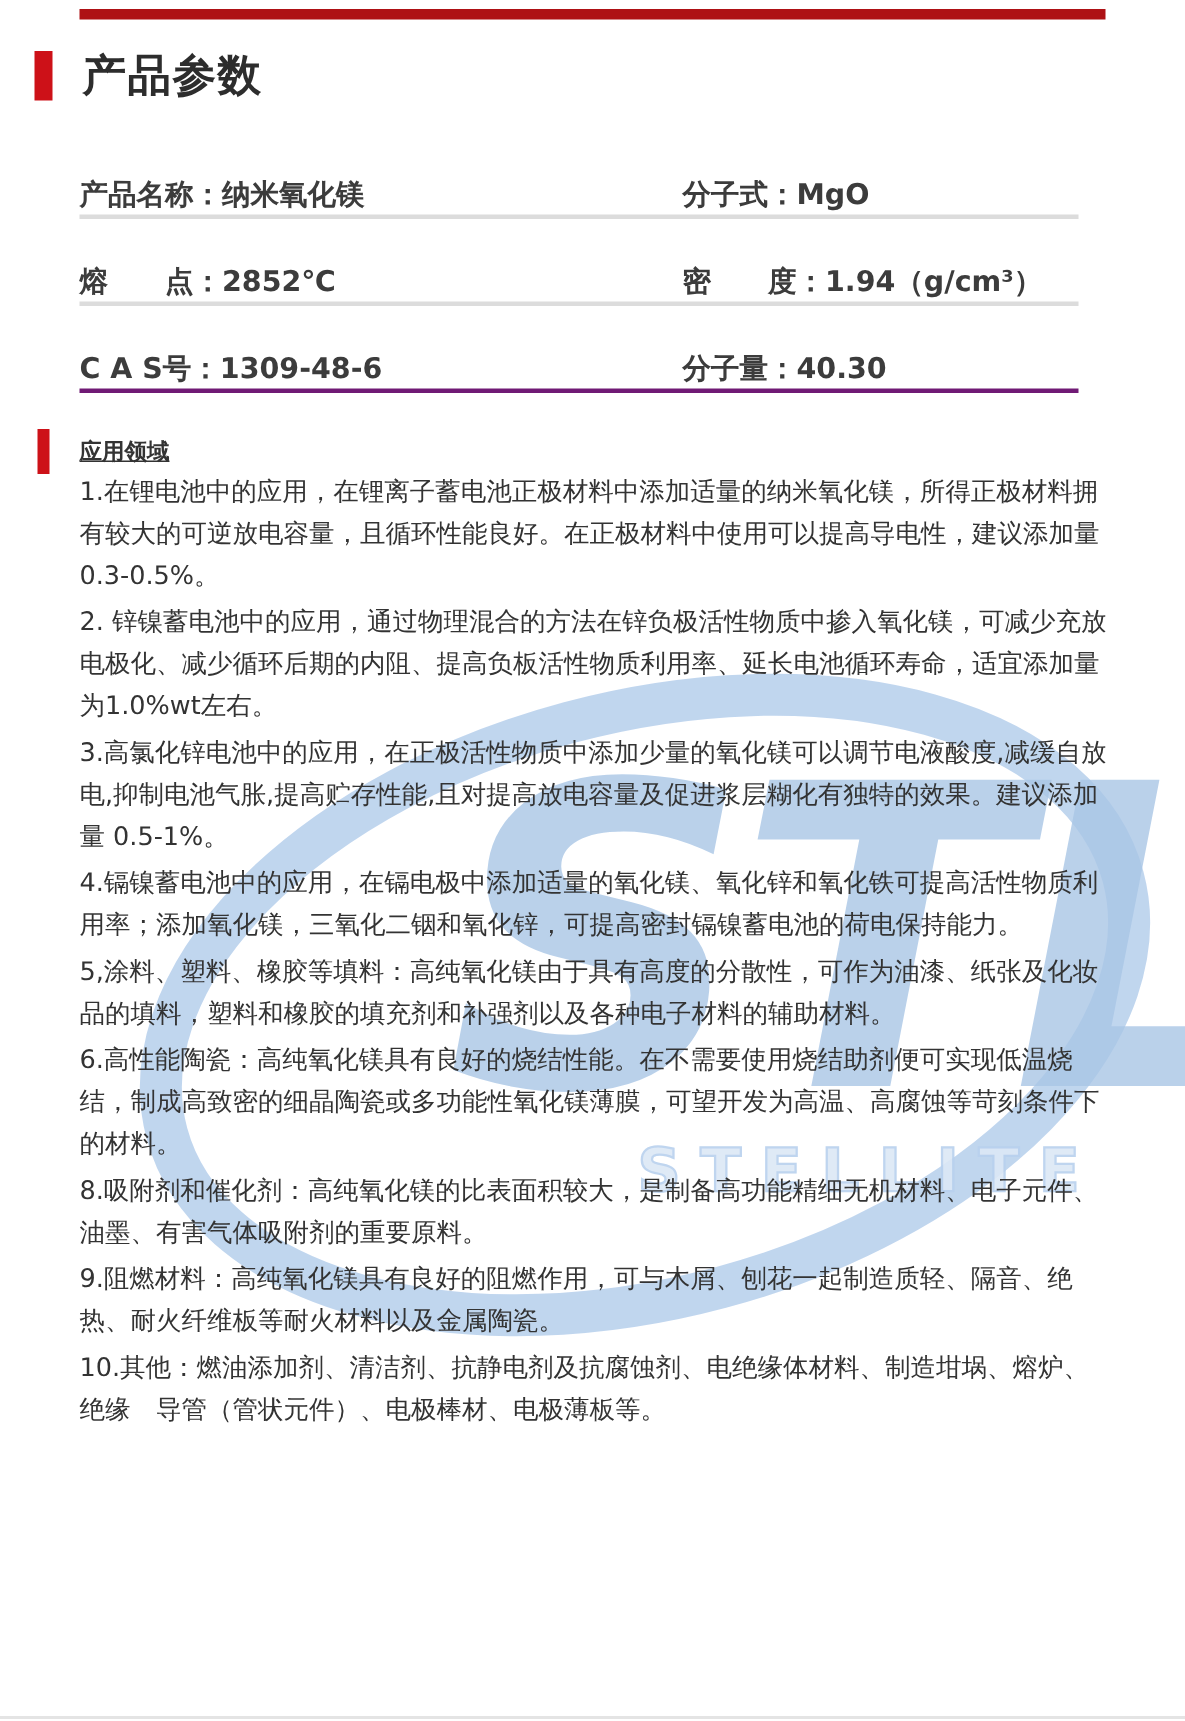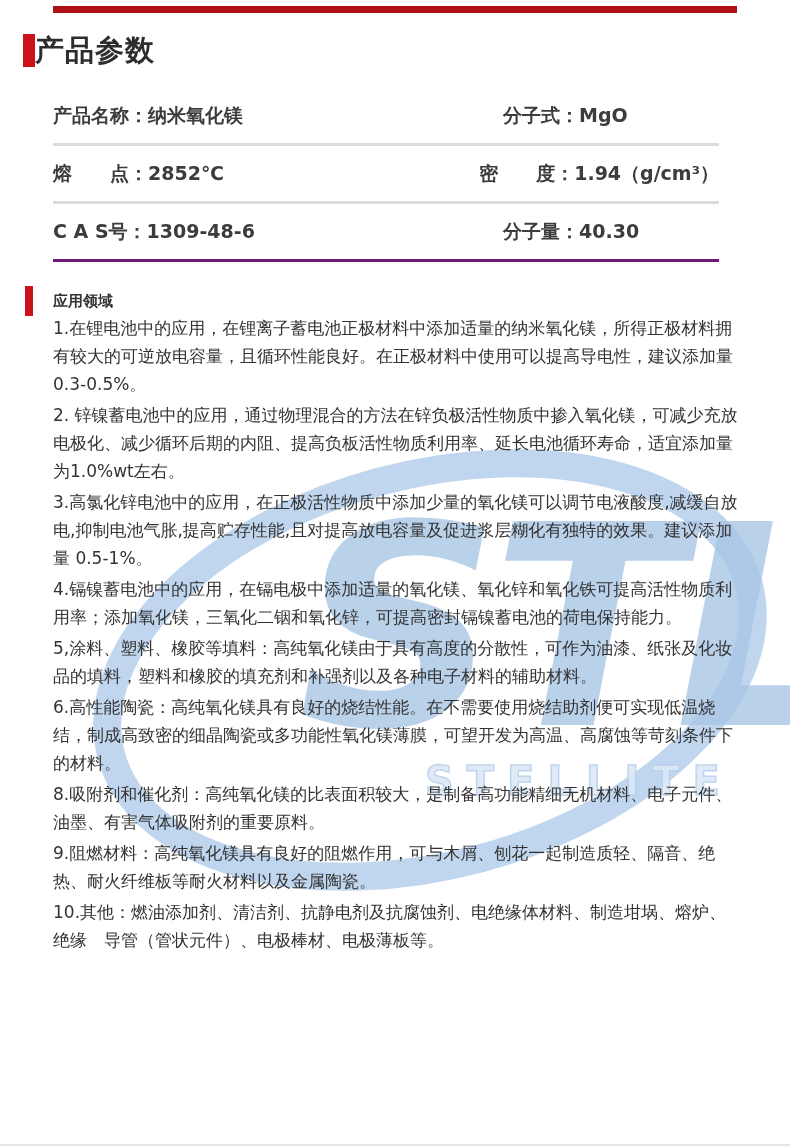--- a/index.html
+++ b/index.html
@@ -9,31 +9,31 @@
     font-family:"DejaVu Sans","Liberation Sans",sans-serif;
     color:#333;
     position:relative;
     overflow:hidden;
   }
   
   .top-bar{position:absolute;left:53px;top:6px;width:684px;height:7px;background:#ae1115;}
   
   .page-title-wrap{position:absolute;left:23px;top:34px;display:flex;align-items:center;}
   .accent-block{width:12px;height:33px;background:#cd1118;}
-  .page-title{font-size:29px;font-weight:700;color:#2d2d2d;line-height:33px;letter-spacing:1px;}
+  .page-title{margin-left:20px;font-size:29px;font-weight:700;color:#2d2d2d;line-height:33px;letter-spacing:1px;}
   
   .params{position:absolute;left:53px;top:88px;width:666px;z-index:2;}
-  .params-row{display:flex;align-items:center;height:55px;border-bottom:3px solid #dcdcdc;gap:48px;}
+  .params-row{display:flex;align-items:flex-end;height:55px;border-bottom:3px solid #dcdcdc;}
   .params-row:last-child{border-bottom:3px solid #701a75;}
   .cell{display:flex;align-items:baseline;}
   .cell-left{width:402px;}
   .cell-right{flex:1;}
   .p-label,.p-value{font-size:19px;font-weight:600;color:#3c3c3c;white-space:pre;}
   
-  .app-head-wrap{position:absolute;left:25px;top:286px;display:flex;align-items:center;z-index:2;}
+  .app-head-wrap{position:absolute;left:25px;top:286px;display:flex;align-items:center;z-index:2;text-decoration:underline;}
   .accent-small{width:8px;height:30px;background:#cd1118;}
   .section-label{margin-left:20px;font-size:15px;color:#333;font-weight:600;}
   .content{position:absolute;left:53px;top:314px;width:686px;z-index:2;}
   .content p{margin:0 0 3px 0;font-size:17px;line-height:28px;color:#333;}
   
   .bottom-line{position:absolute;left:0;top:1144px;width:790px;height:2px;background:#e4e4e4;}
   
   .watermark{position:absolute;left:0;top:0;width:790px;height:1147px;z-index:1;overflow:hidden;}
   .wm-logo{
     position:absolute;left:298px;top:468px;

